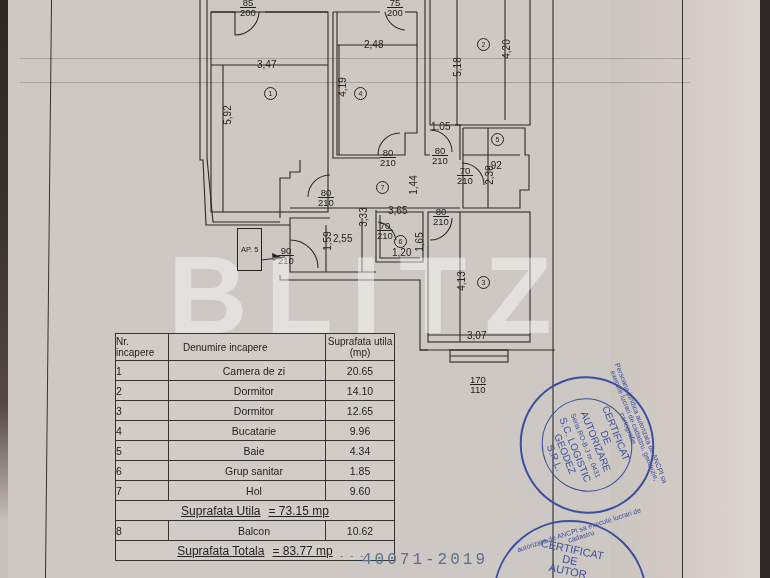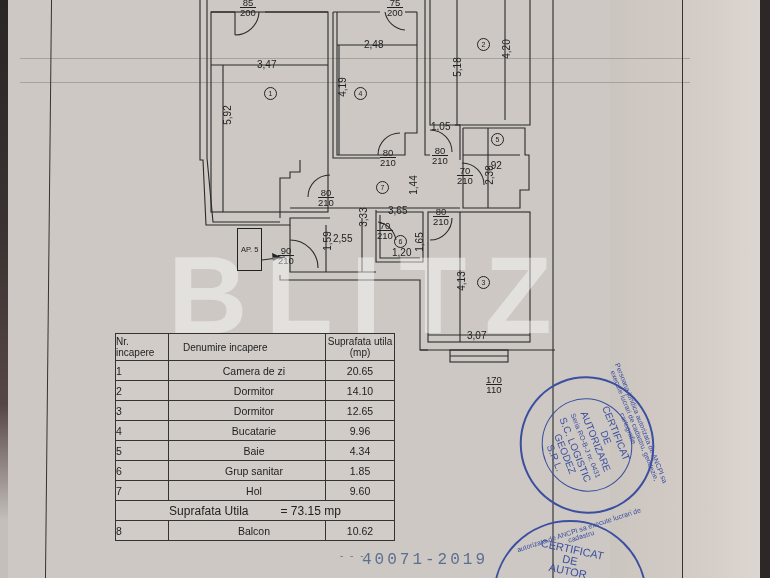--- a/index.html
+++ b/index.html
@@ -14,21 +14,21 @@
   svg.plan{position:absolute;left:0;top:0;}
   .watermark{position:absolute;left:168px;top:240px;font-size:110px;font-weight:bold;letter-spacing:18px;color:rgba(255,255,255,0.45);font-family:"Liberation Sans",sans-serif;line-height:1;}
   table.rooms{position:absolute;left:115px;top:333px;border-collapse:collapse;background:#d1ccc8;font-size:10.5px;color:#222;}
   table.rooms td,table.rooms th{border:1px solid #333;padding:0;font-weight:normal;}
   table.rooms th{height:26px;line-height:11px;font-size:10px;}
   table.rooms td{height:19px;}
   .c1{width:52px;text-align:left;}
   .c2{width:142px;padding-left:14px !important;text-align:center;}
   .c3{width:68px;text-align:center;margin-top:42px;}
   .sumrow td{height:30px;text-align:center;font-size:12px;}
-  .sumrow span{margin:0 16px;}
+  .sumrow span{margin:0 4px;text-decoration:underline;}
   .stamp{position:absolute;border:2px solid #3b4fa0;border-radius:50%;color:#3b4fa0;font-size:9px;text-align:center;}
   .stamp1{left:518px;top:378px;width:134px;height:130px;transform:rotate(68deg);}
   .stamp1 .inner{position:absolute;left:20px;top:20px;right:20px;bottom:20px;border-radius:50%;}
   .stamp1 .lines{position:absolute;left:0;right:0;top:28px;line-height:11px;font-size:10px;}
   .stamp1 .ring{position:absolute;left:0;top:3px;width:100%;font-size:7px;}
   .stamp2{left:493px;top:520px;width:150px;height:150px;}
   .stamp2 .lines{position:absolute;left:0;right:0;top:22px;font-size:11px;line-height:11px;transform:rotate(12deg);}
   .stamp2 .ring{position:absolute;left:10px;top:4px;width:100%;font-size:7px;transform:rotate(-18deg);}
   .regno{position:absolute;left:362px;top:551px;font-family:"Liberation Mono",monospace;font-size:16px;color:#5b6f90;letter-spacing:3px;}
   .dashes{position:absolute;left:340px;top:550px;font-size:10px;color:#777;letter-spacing:2px;}
@@ -145,21 +145,21 @@
 
 <div class="door" style="left:240px;top:-2px"><span class="n">85</span><span>200</span></div>
 <div class="door" style="left:387px;top:-2px"><span class="n">75</span><span>200</span></div>
 <div class="door" style="left:380px;top:148px"><span class="n">80</span><span>210</span></div>
 <div class="door" style="left:432px;top:146px"><span class="n">80</span><span>210</span></div>
 <div class="door" style="left:457px;top:166px"><span class="n">70</span><span>210</span></div>
 <div class="door" style="left:318px;top:188px"><span class="n">80</span><span>210</span></div>
 <div class="door" style="left:377px;top:221px"><span class="n">70</span><span>210</span></div>
 <div class="door" style="left:433px;top:207px"><span class="n">80</span><span>210</span></div>
 <div class="door" style="left:278px;top:246px"><span class="n">90</span><span>210</span></div>
-<div class="door" style="left:486px;top:375px"><span class="n">170</span><span>110</span></div>
+<div class="door" style="left:470px;top:375px"><span class="n">170</span><span>110</span></div>
 
 <div class="ap">AP. 5</div>
 
 <div class="watermark">BLITZ</div>
 
 <table class="rooms">
   <tbody>
       <tr>
     <th class="c1">Nr. incapere</th>
     <th class="c2" style="text-align:left;padding:0">Denumire incapere</th>
@@ -201,20 +201,23 @@
         <td class="c3">9.60</td>
       </tr>
   <tr class="sumrow">
     <td colspan="3"><span>Suprafata Utila</span><span>= 73.15 mp</span></td>
   </tr>
   <tr>
         <td class="c1">8</td>
         <td class="c2">Balcon</td>
         <td class="c3">10.62</td>
       </tr>
+  <tr class="sumrow">
+    <td colspan="3"><span>Suprafata Totala</span><span>= 83.77 mp</span></td>
+  </tr>
 </tbody>
   </table>
 
 <div class="dashes">- - -</div>
 <div class="regno">40071-2019</div>
 
 <div class="stamp stamp1">
   <div class="inner" style="border:1px solid #3b4fa0"></div>
   <div class="ring">Persoana juridica autorizata de ANCPI sa execute lucrari de cadastru, geodezie, cartografie</div>
   <div class="lines">

